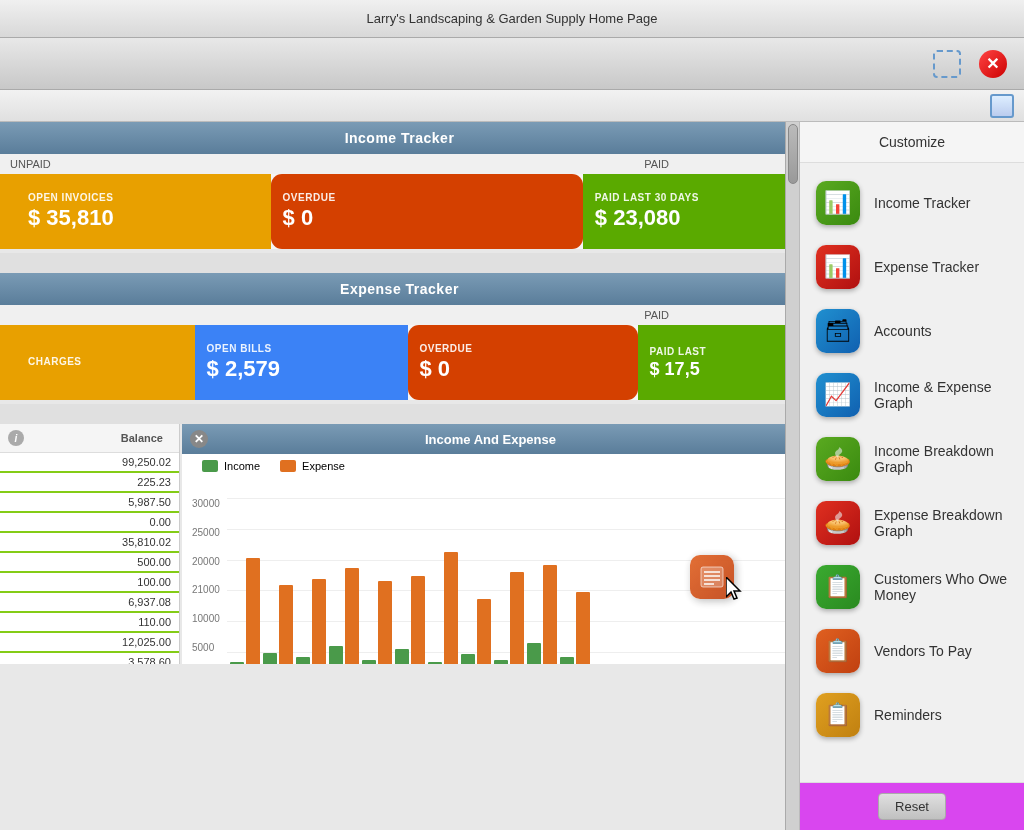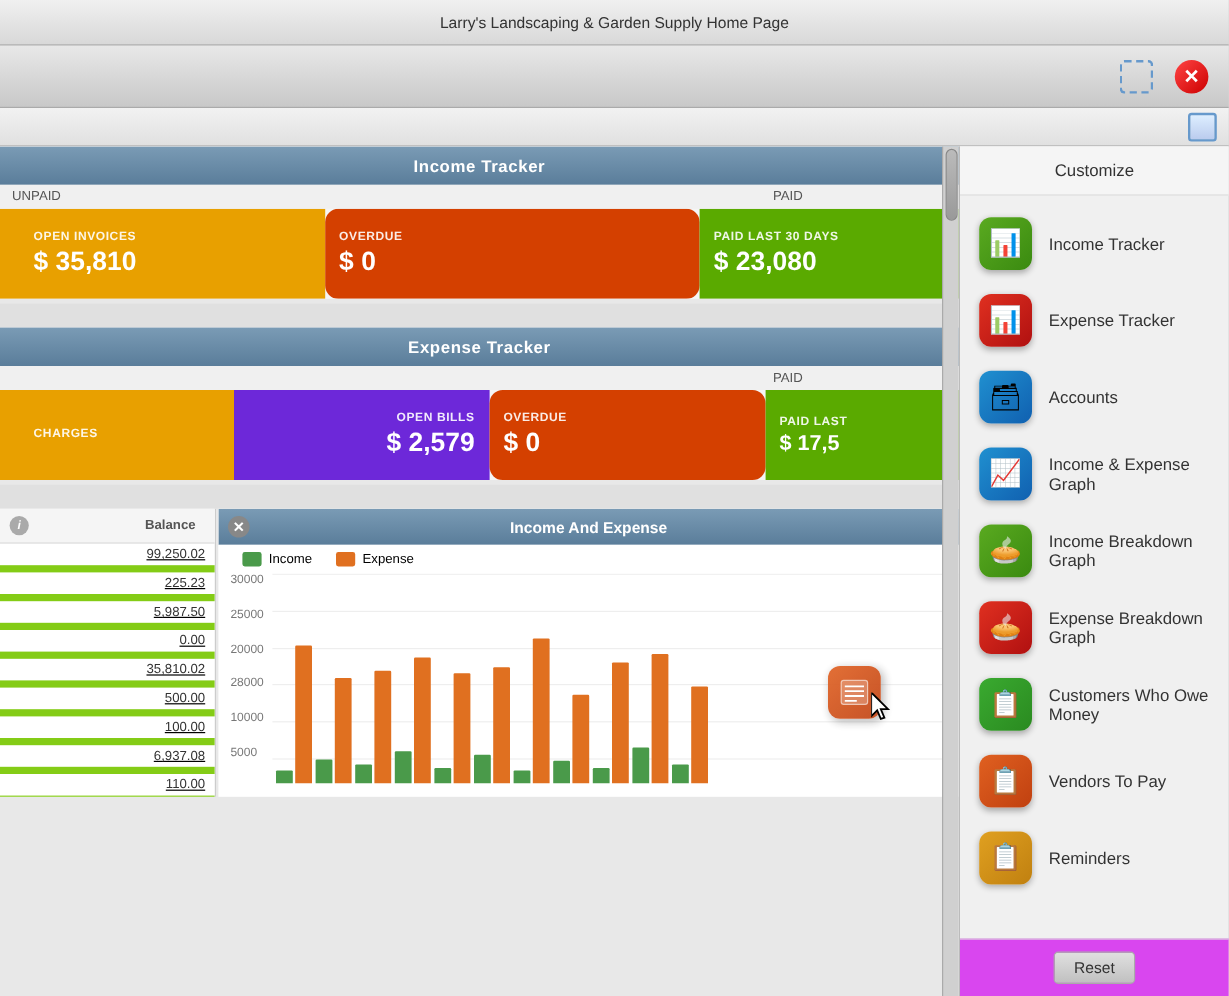--- a/index.html
+++ b/index.html
@@ -202,22 +202,21 @@
       font-size: 11px;
       color: #555;
       font-weight: 600;
       text-align: right;
       padding-right: 8px;
     }
     .accounts-row {
       display: flex;
       justify-content: flex-end;
       padding: 3px 8px;
-      border-bottom: 6px solid #84cc16;
-      text-decoration: underline;
+      border-bottom: 2px solid #84cc16;
     }
     .accounts-balance {
       font-size: 11px;
       color: #333;
       text-align: right;
     }
 
     
     .graph-panel {
       flex: 1;
@@ -265,20 +264,21 @@
     .legend-color {
       width: 16px;
       height: 12px;
       border-radius: 2px;
     }
     .graph-area {
       padding: 0 10px;
       height: 175px;
       position: relative;
       overflow: hidden;
+      margin-top: 20px;
     }
     .y-label {
       font-size: 10px;
       color: #777;
     }
     .bar-group {
       display: flex;
       gap: 2px;
       align-items: flex-end;
     }
@@ -471,21 +471,21 @@
       <div class="section-header">Expense Tracker</div>
       <div class="tracker-labels-row">
         <span class="tracker-label" style="visibility:hidden">.</span>
         <span class="tracker-label paid">PAID</span>
       </div>
       <div class="tracker-values-row">
         <div class="tracker-cell yellow-bg" style="background:#e8a000; flex:0.9;">
           <span class="cell-label">CHARGES</span>
           <span class="cell-value"></span>
         </div>
-        <div class="tracker-cell" style="background:#6d28d9; flex:1.1;text-align:right;">
+        <div class="tracker-cell" style="background:#3b82f6; flex:1.1;">
           <span class="cell-label">OPEN BILLS</span>
           <span class="cell-value">$ 2,579</span>
         </div>
         <div class="tracker-cell orange-bg" style="background:#d44000; flex:1.2;">
           <span class="cell-label">OVERDUE</span>
           <span class="cell-value">$ 0</span>
         </div>
         <div class="tracker-cell green-bg" style="background:#5aaa00; flex:0.8;">
           <span class="cell-label">PAID LAST</span>
           <span class="cell-value" style="font-size:18px;">$ 17,5</span>
@@ -561,21 +561,21 @@
             <div class="gridline"></div>
             <div class="gridline"></div>
             <div class="gridline"></div>
             <div class="gridline"></div>
             <div class="gridline"></div>
           </div>
           <div style="position:absolute; left:10px; top:0; height:calc(100% - 20px); display:flex; flex-direction:column; justify-content:space-between; padding-bottom:0;">
             <span class="y-label">30000</span>
             <span class="y-label">25000</span>
             <span class="y-label">20000</span>
-            <span class="y-label">28000</span>
+            <span class="y-label">21000</span>
             <span class="y-label">10000</span>
             <span class="y-label">5000</span>
           </div>
           <div id="bars-container" style="position:absolute; left:48px; right:4px; bottom:0; height:calc(100% - 4px); display:flex; align-items:flex-end; gap:3px;">
           <div class="bar-group">
                 <div class="bar income" style="height: 10.8px;"></div>
                 <div class="bar expense" style="height: 114.75px;"></div>
               </div>
               <div class="bar-group">
                 <div class="bar income" style="height: 20.25px;"></div>

